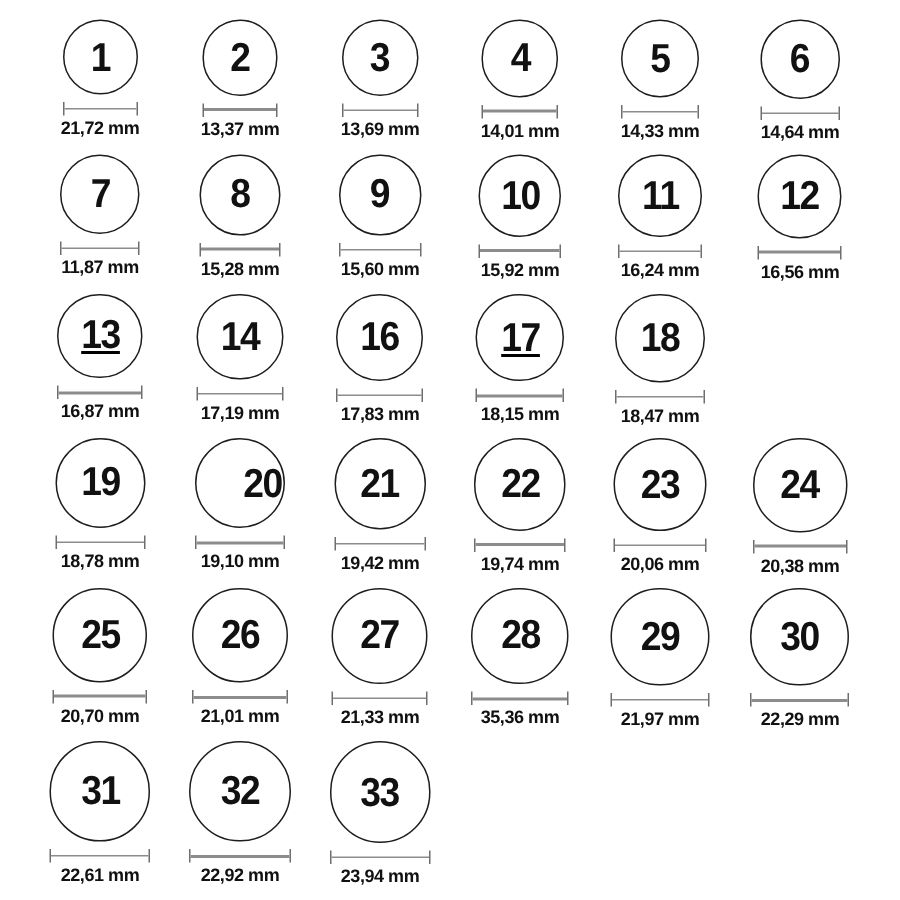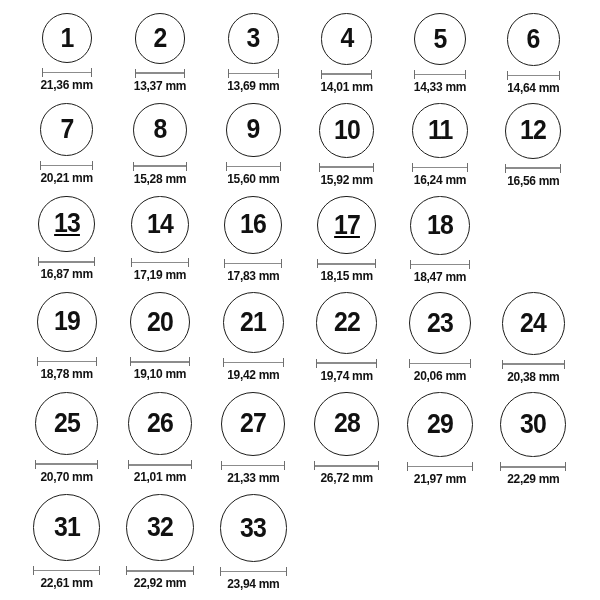--- a/index.html
+++ b/index.html
@@ -82,21 +82,21 @@
 </head>
 <body>
 
 <div id="chart">
     <div class="row">
       <div class="cell">
     <div class="circle" style="width: 50px; height: 50px;">
       <span class="num">1</span>
     </div>
     <div class="measure" style="width: 50px;"></div>
-    <div class="label">21,36 mm</div>
+    <div class="label">21,72 mm</div>
   </div>
       <div class="cell">
     <div class="circle" style="width: 50.55px; height: 50.55px;">
       <span class="num">2</span>
     </div>
     <div class="measure" style="width: 50.55px;"></div>
     <div class="label">13,37 mm</div>
   </div>
       <div class="cell">
     <div class="circle" style="width: 51.1px; height: 51.1px;">
@@ -126,21 +126,21 @@
     <div class="measure" style="width: 52.75px;"></div>
     <div class="label">14,64 mm</div>
   </div>
     </div>
     <div class="row">
       <div class="cell">
     <div class="circle" style="width: 53.3px; height: 53.3px;">
       <span class="num">7</span>
     </div>
     <div class="measure" style="width: 53.3px;"></div>
-    <div class="label">20,21 mm</div>
+    <div class="label">11,87 mm</div>
   </div>
       <div class="cell">
     <div class="circle" style="width: 53.85px; height: 53.85px;">
       <span class="num">8</span>
     </div>
     <div class="measure" style="width: 53.85px;"></div>
     <div class="label">15,28 mm</div>
   </div>
       <div class="cell">
     <div class="circle" style="width: 54.4px; height: 54.4px;">
@@ -210,21 +210,21 @@
     </div>
     <div class="row">
       <div class="cell">
     <div class="circle" style="width: 59.9px; height: 59.9px;">
       <span class="num">19</span>
     </div>
     <div class="measure" style="width: 59.9px;"></div>
     <div class="label">18,78 mm</div>
   </div>
       <div class="cell">
-    <div class="circle" style="width: 60.45px; height: 60.45px;">
+    <div class="circle" style="width: 60.45px; height: 60.45px; justify-content: flex-end;">
       <span class="num">20</span>
     </div>
     <div class="measure" style="width: 60.45px;"></div>
     <div class="label">19,10 mm</div>
   </div>
       <div class="cell">
     <div class="circle" style="width: 61px; height: 61px;">
       <span class="num">21</span>
     </div>
     <div class="measure" style="width: 61px;"></div>
@@ -272,21 +272,21 @@
       <span class="num">27</span>
     </div>
     <div class="measure" style="width: 64.3px;"></div>
     <div class="label">21,33 mm</div>
   </div>
       <div class="cell">
     <div class="circle" style="width: 64.85px; height: 64.85px;">
       <span class="num">28</span>
     </div>
     <div class="measure" style="width: 64.85px;"></div>
-    <div class="label">26,72 mm</div>
+    <div class="label">35,36 mm</div>
   </div>
       <div class="cell">
     <div class="circle" style="width: 65.4px; height: 65.4px;">
       <span class="num">29</span>
     </div>
     <div class="measure" style="width: 65.4px;"></div>
     <div class="label">21,97 mm</div>
   </div>
       <div class="cell">
     <div class="circle" style="width: 65.95px; height: 65.95px; justify-content: center;">

